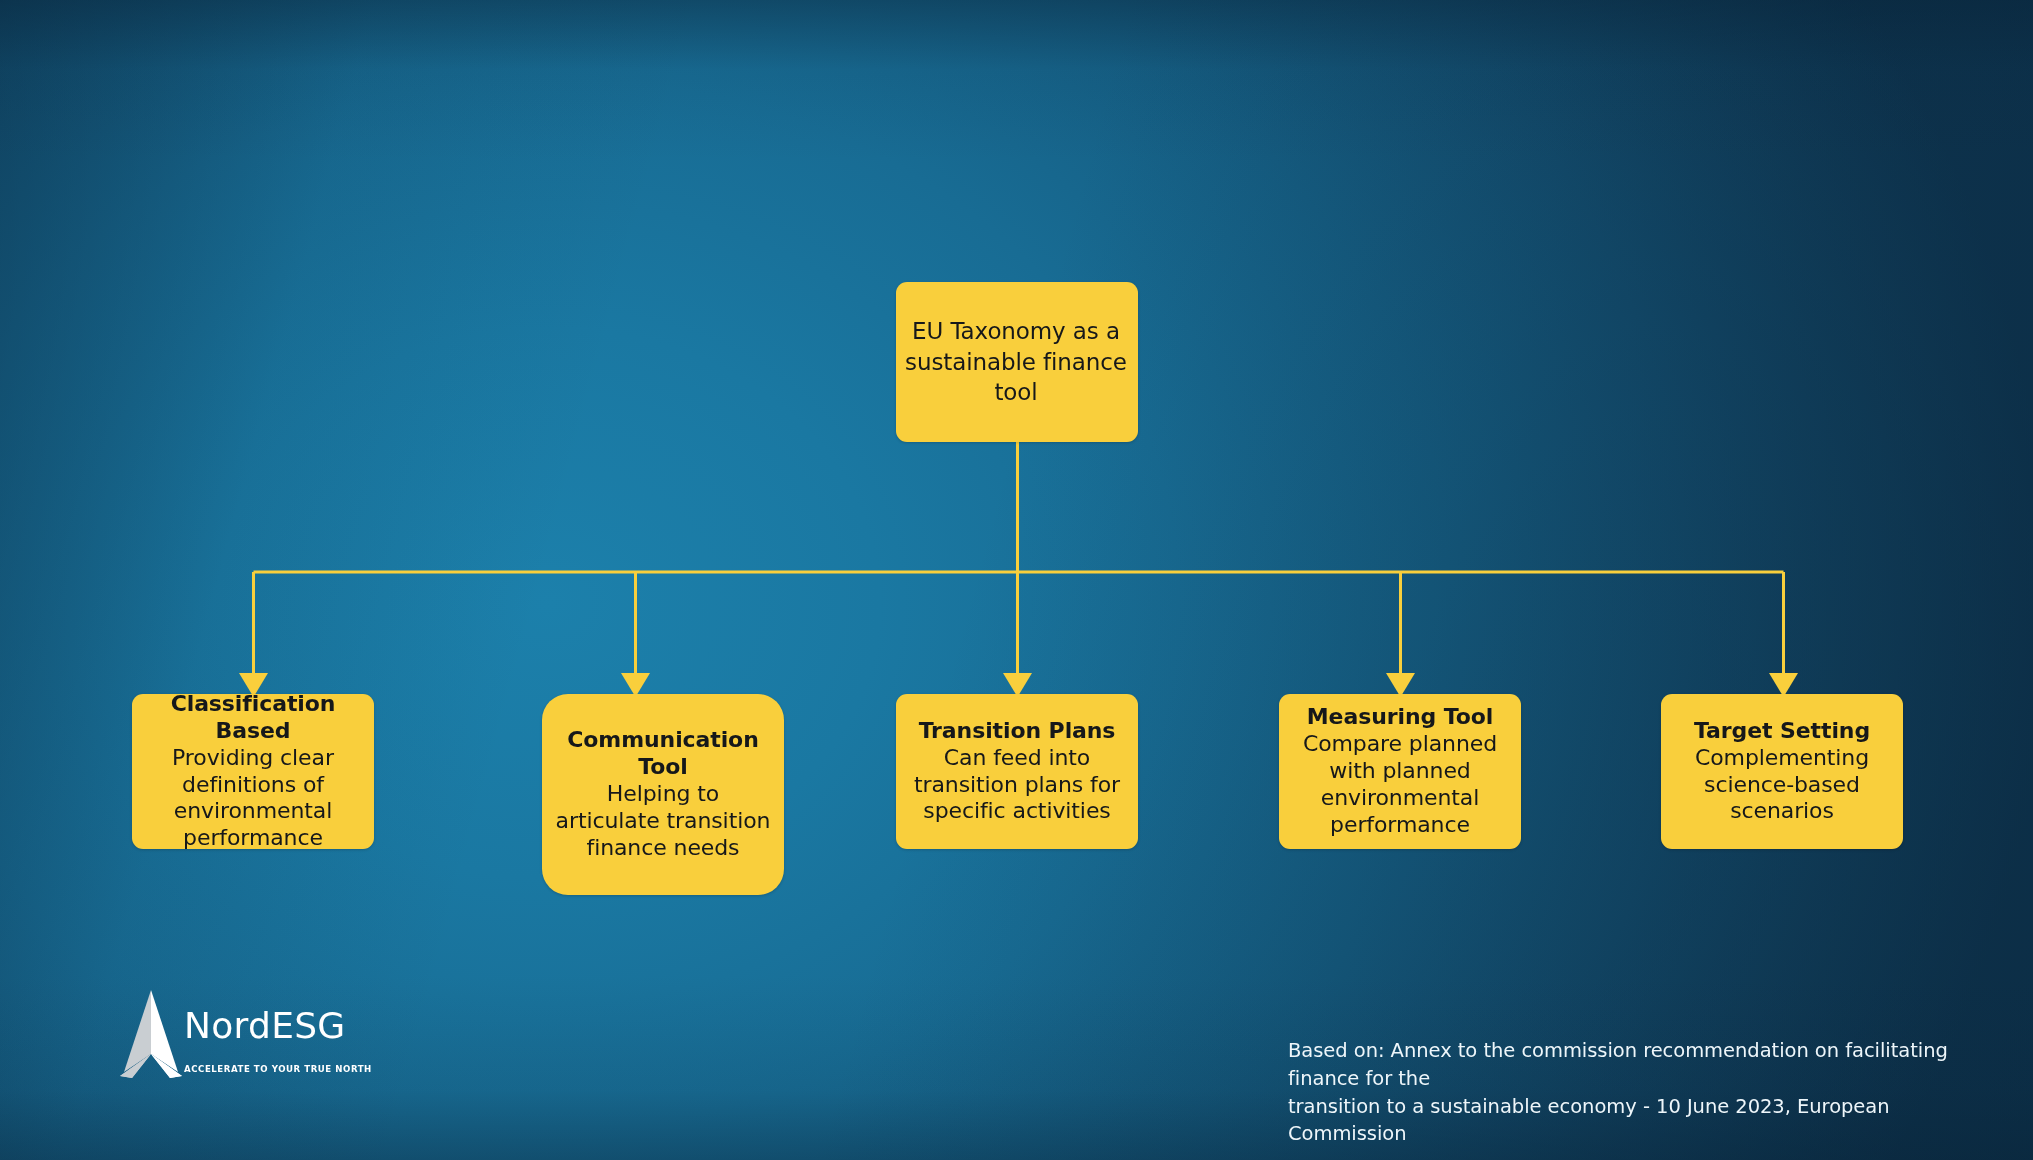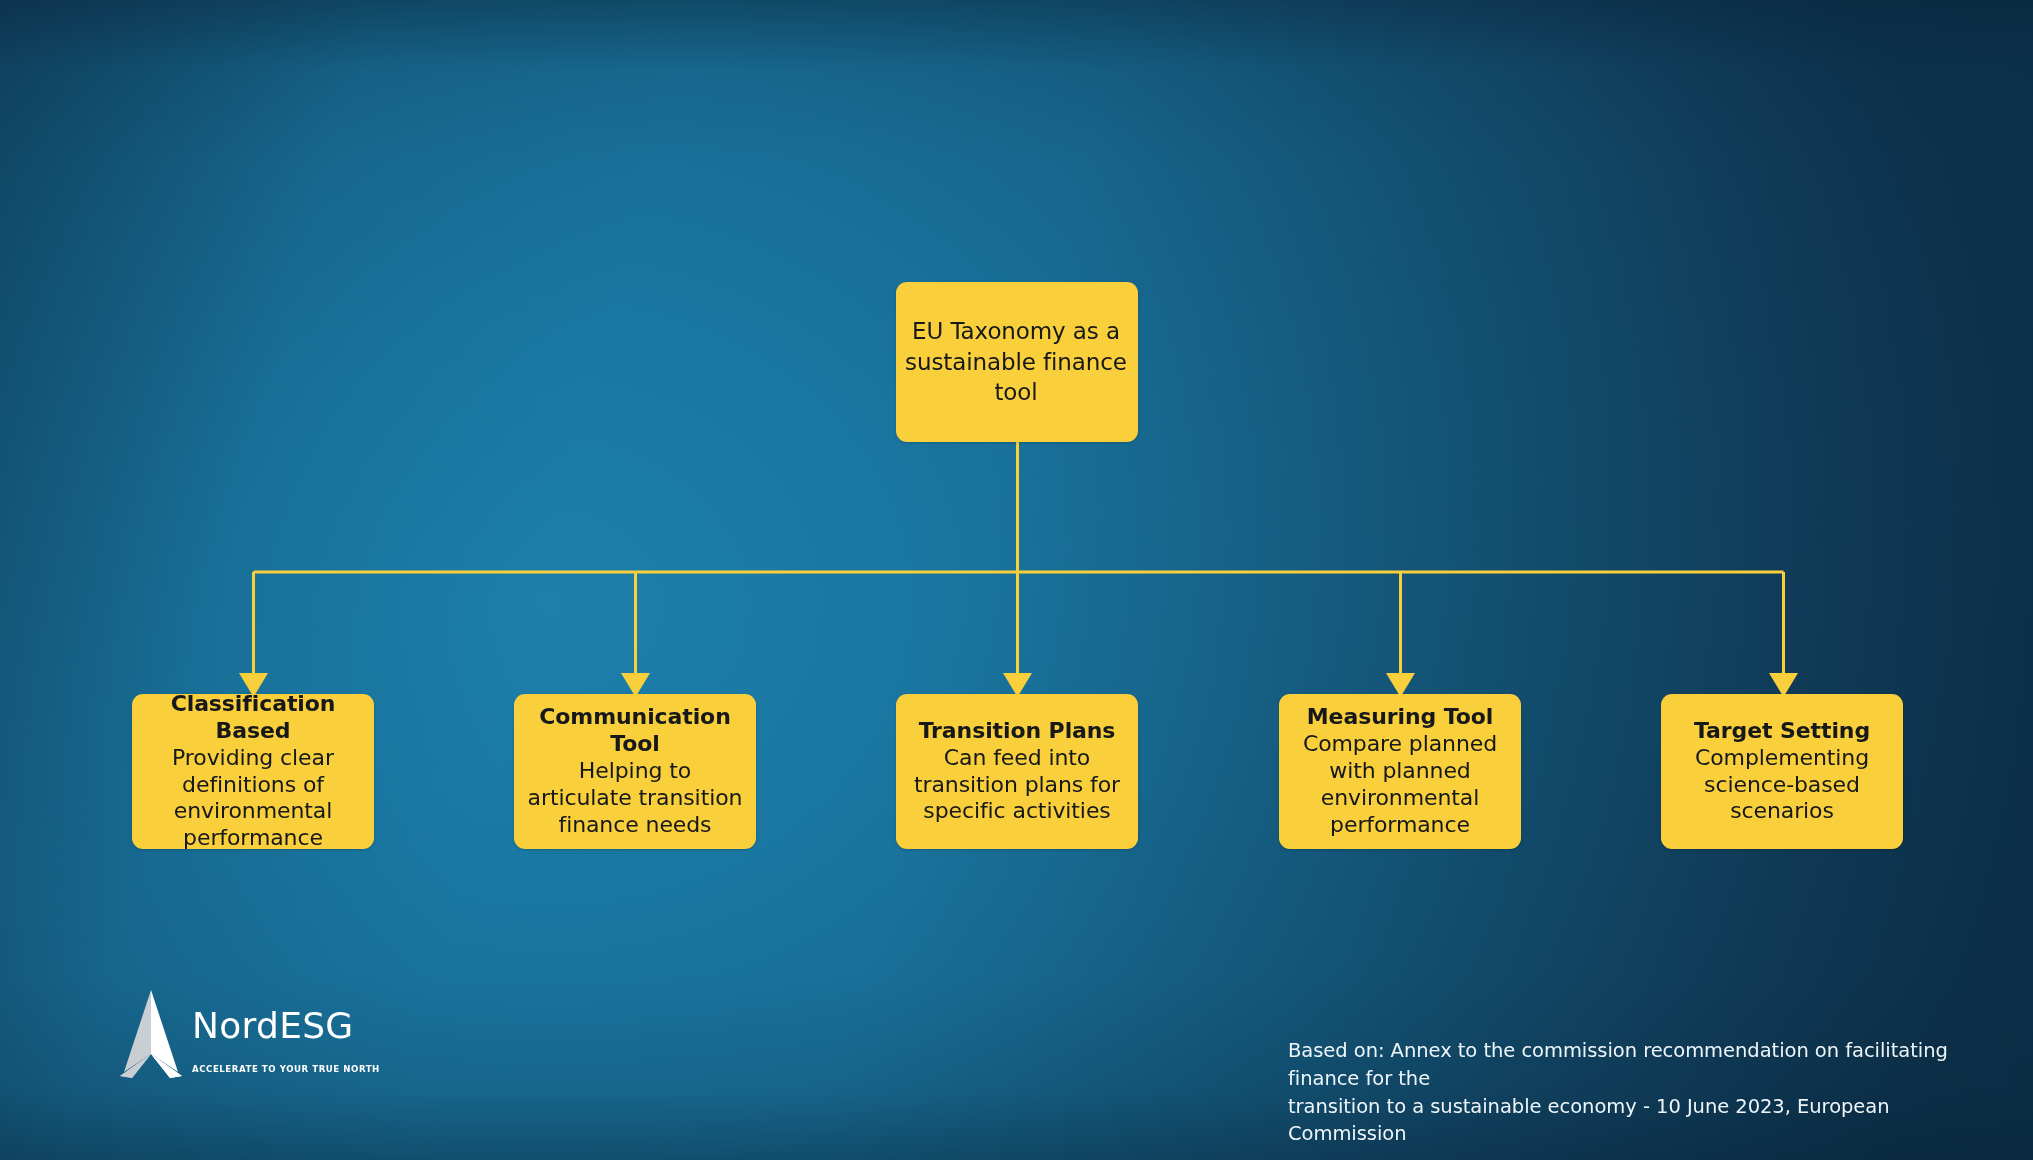--- a/index.html
+++ b/index.html
@@ -91,33 +91,33 @@
   }
   .node.root .title {
     font-weight: normal;
     font-size: 23px;
     line-height: 1.33;
   }
 
   
   #node-root  { left: 896px;  top: 282px; width: 242px; height: 160px; }
   #node-0 { left: 132px;  top: 694px; width: 242px; height: 155px; }
-  #node-1 { left: 514px;  top: 694px; width: 242px; height: 155px; }
+  #node-1 { left: 542px;  top: 694px; width: 242px; height: 201px; border-radius: 26px; }
   #node-2 { left: 896px;  top: 694px; width: 242px; height: 155px; }
   #node-3 { left: 1279px; top: 694px; width: 242px; height: 155px; }
   #node-4 { left: 1661px; top: 694px; width: 242px; height: 155px; }
 
   .logo {
     position: absolute;
     left: 118px;
     top: 988px;
     z-index: 5;
     display: flex;
     align-items: flex-end;
-    gap: 8px;
+    gap: 0;
   }
   .logo-mark { width: 66px; height: 92px; display: block; }
   .logo-text-wrap {
     display: flex;
     flex-direction: column;
     padding-bottom: 6px;
   }
   .logo-word {
     color: #ffffff;
     font-size: 36px;

